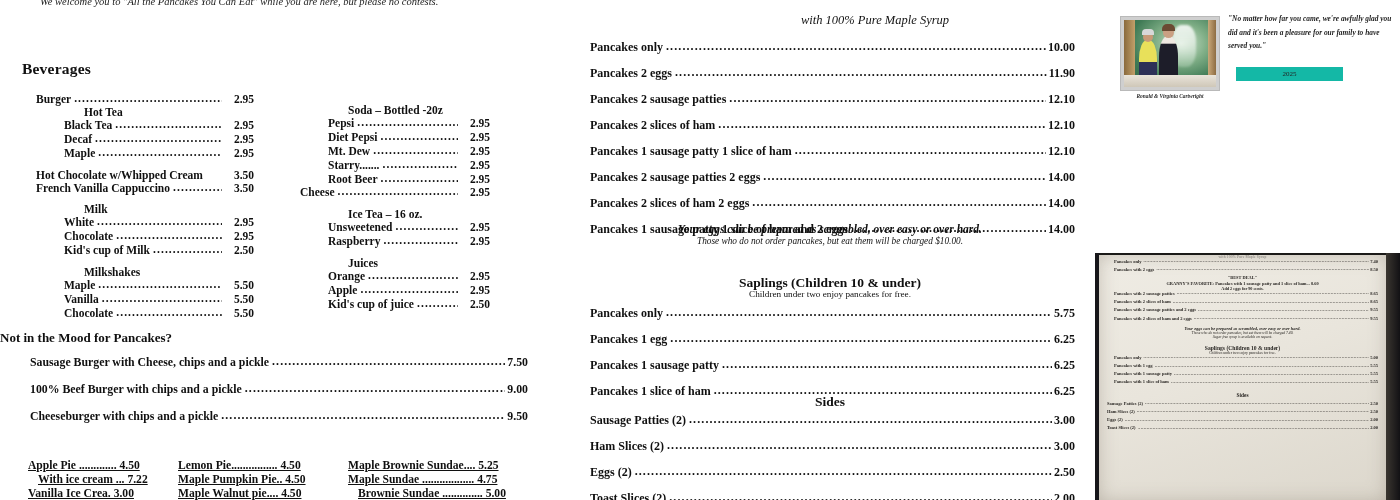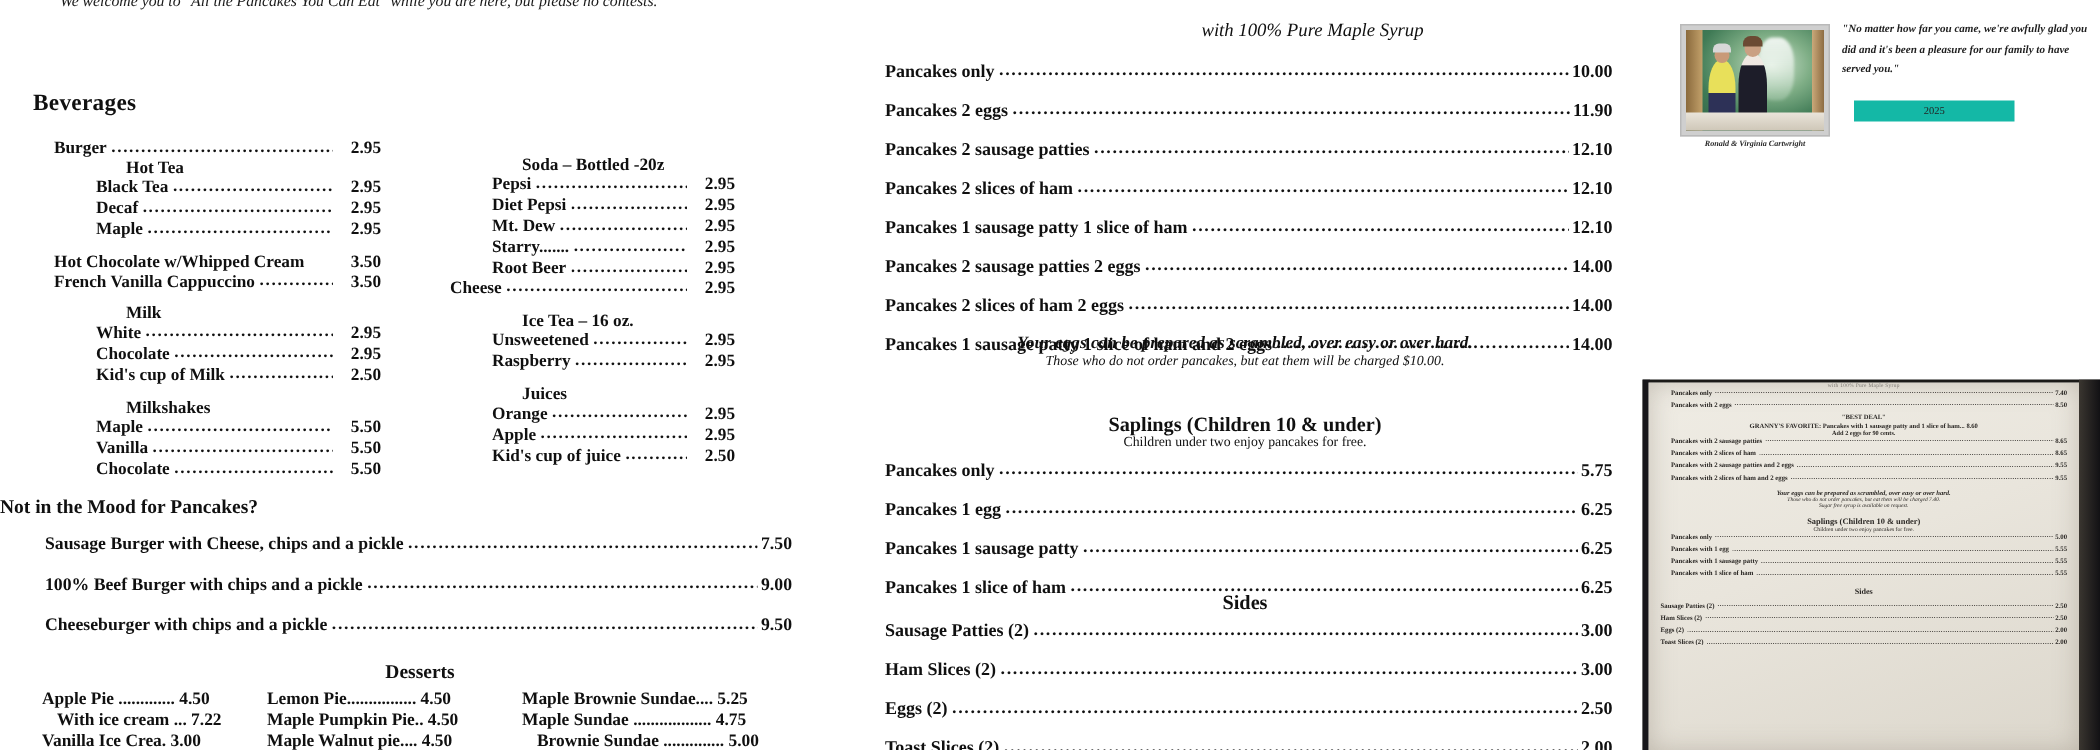--- a/index.html
+++ b/index.html
@@ -60,21 +60,21 @@
   }
 
   
   .des-title {
     position:absolute; left:0; top:440px; width:560px; text-align:center;
     font-weight:700; font-size:13px;
   }
   .des-grid {
     position:absolute; left:28px; top:459px; width:510px;
     display:grid; grid-template-columns:150px 170px 190px;
-    font-size:11.6px; font-weight:700; line-height:1.22;
+    font-size:11.6px; font-weight:700; line-height:1.22;text-decoration:underline;
   }
   .des-grid .cell { white-space:nowrap; }
   .des-grid .ind { padding-left:10px; }
 
   
   .center { position:absolute; left:570px; top:0; width:520px; height:500px; }
 
   .c-title {
     position:absolute; left:0; top:0px; width:520px; text-align:center;
     font-weight:700; font-size:15px; letter-spacing:.3px;
@@ -342,21 +342,20 @@
           <span class="dots">............................................................................................................................................................................................................................</span>
           <span class="pr">9.00</span>
         </div>
         <div class="row">
           <span class="nm">Cheeseburger with chips and a pickle</span>
           <span class="dots">............................................................................................................................................................................................................................</span>
           <span class="pr">9.50</span>
         </div>
       </div>
 
-    <div class="des-title">Desserts</div>
     <div class="des-grid" id="desGrid">
         <div class="cell">Apple Pie ............. 4.50</div>
         <div class="cell">Lemon Pie................ 4.50</div>
         <div class="cell">Maple Brownie Sundae.... 5.25</div>
         <div class="cell ind">With ice cream ... 7.22</div>
         <div class="cell">Maple Pumpkin Pie.. 4.50</div>
         <div class="cell">Maple Sundae .................. 4.75</div>
         <div class="cell">Vanilla Ice Crea. 3.00</div>
         <div class="cell">Maple Walnut pie.... 4.50</div>
         <div class="cell ind">Brownie Sundae .............. 5.00</div>

